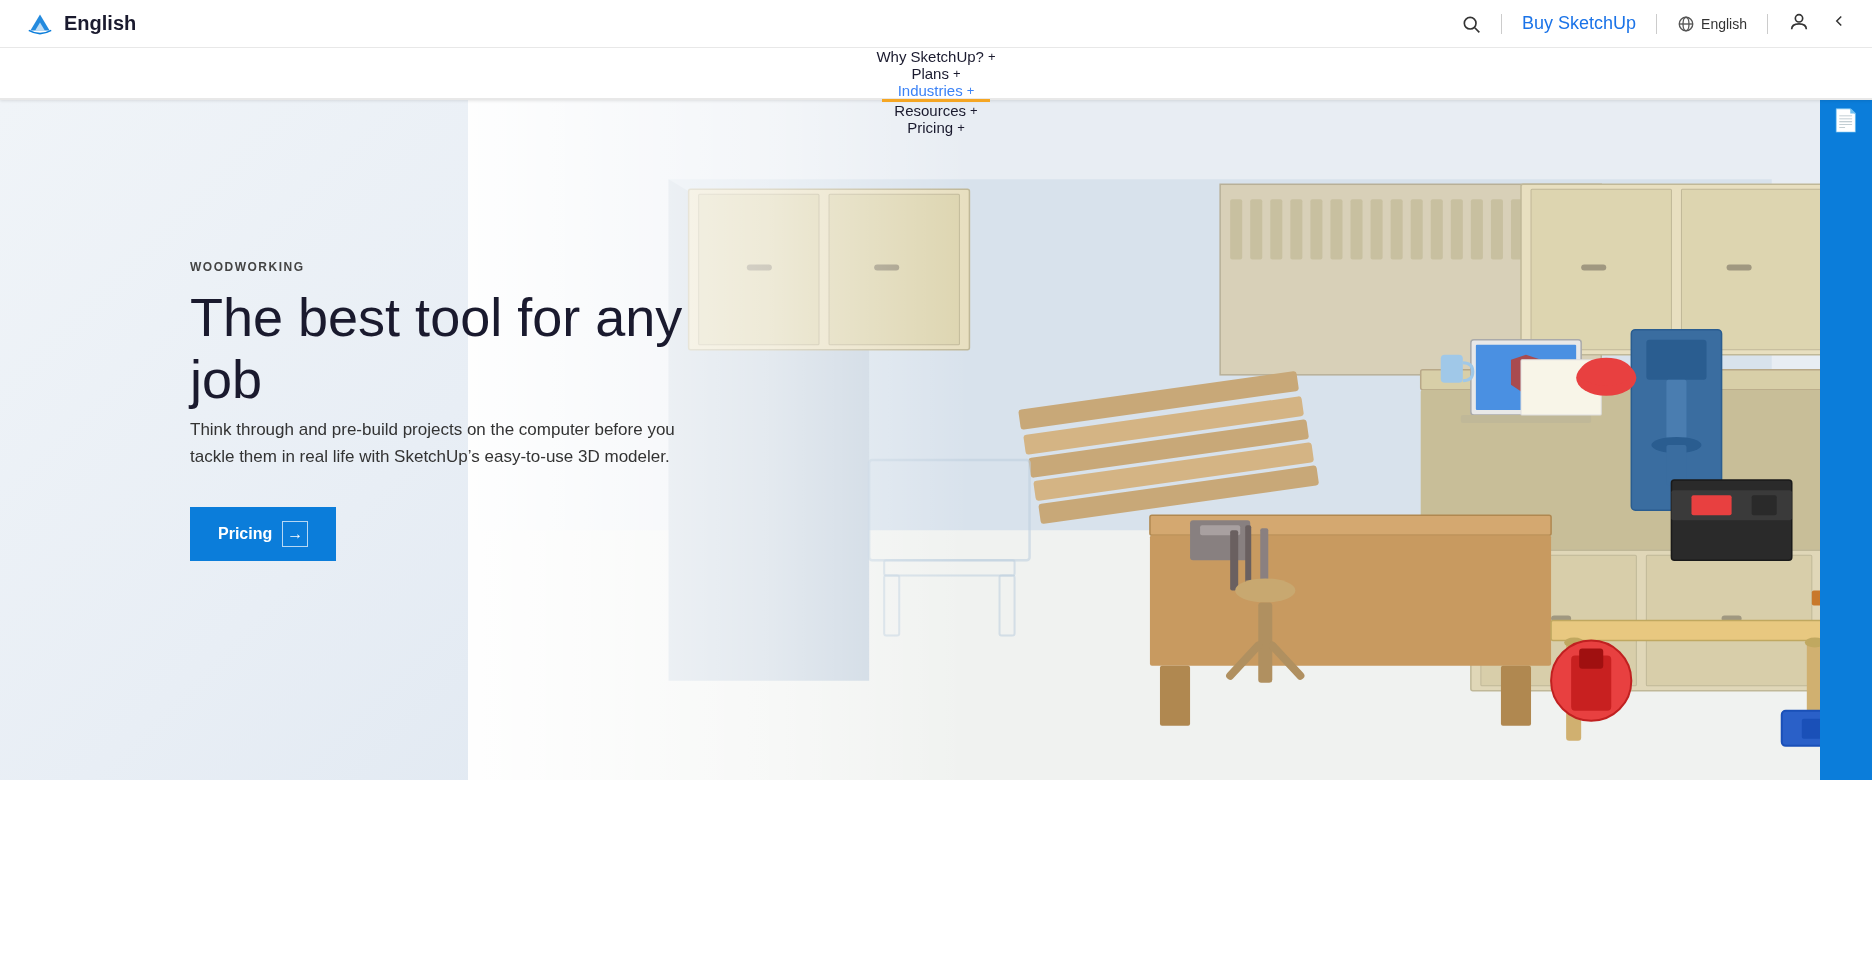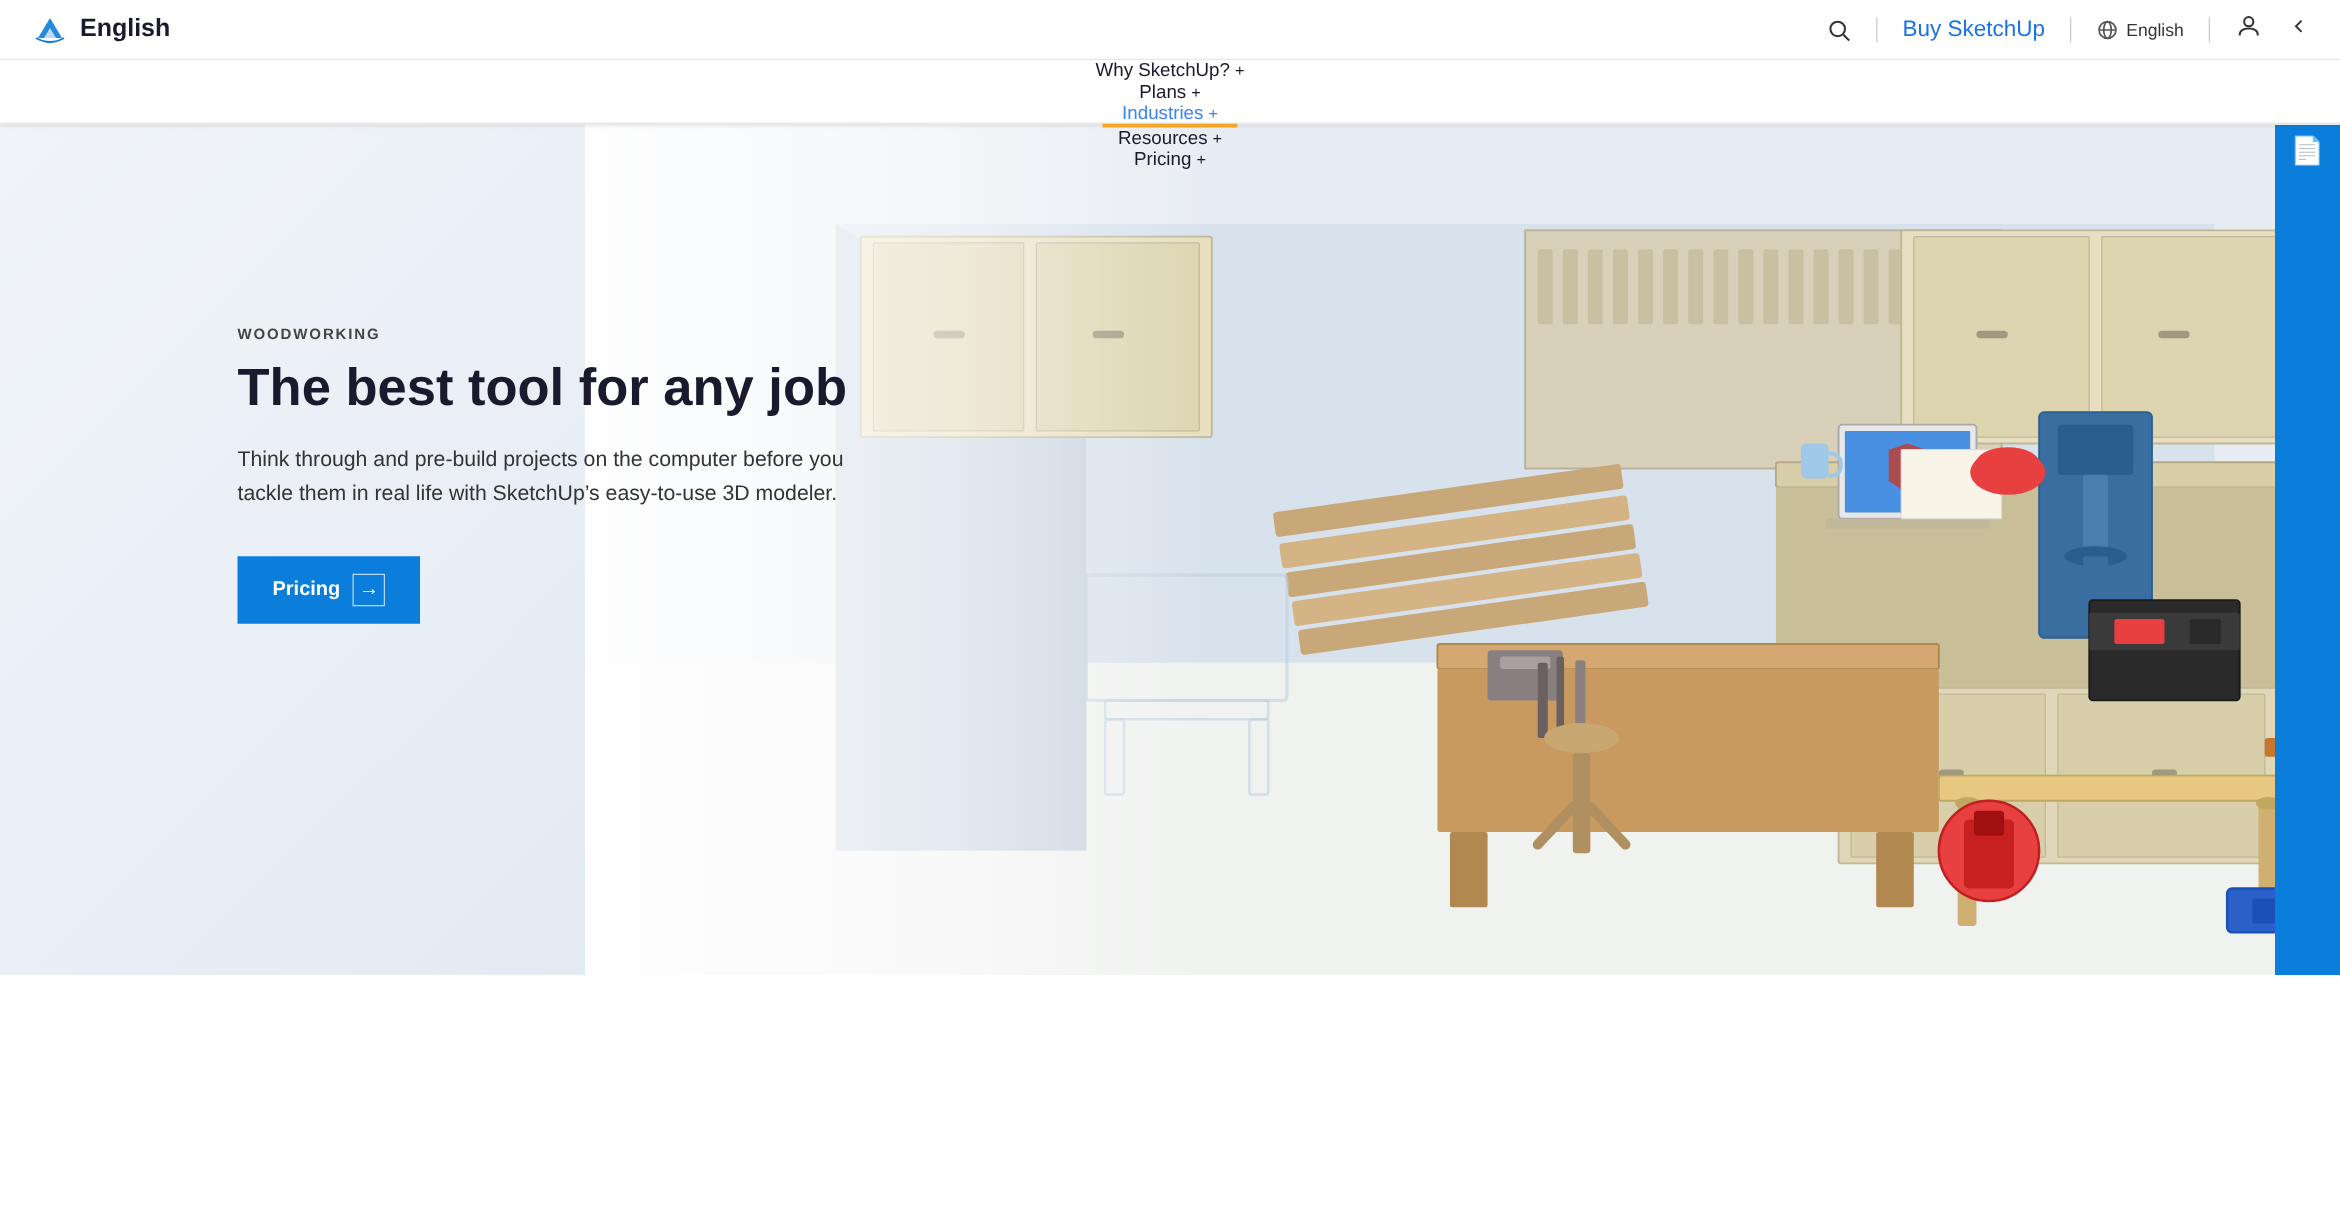--- a/index.html
+++ b/index.html
@@ -121,25 +121,25 @@
     }
     .hero-tag {
       font-size: 12px;
       font-weight: 700;
       letter-spacing: 1.5px;
       color: #444;
       text-transform: uppercase;
       margin-bottom: 12px;
     }
     .hero-title {
-      font-size: 42px;
-      font-weight: 700;
+      font-size: 54px;
+      font-weight: 400;
       color: #1a1a2e;
       line-height: 1.15;
-      margin-bottom: 20px;
+      margin-bottom: 6px;
     }
     .hero-desc {
       font-size: 17px;
       color: #333;
       line-height: 1.6;
       margin-bottom: 36px;
     }
     .hero-btn {
       display: inline-flex;
       align-items: center;

